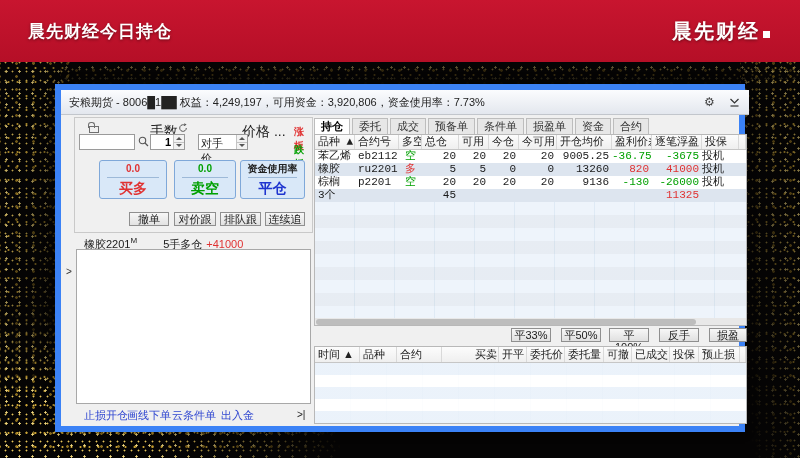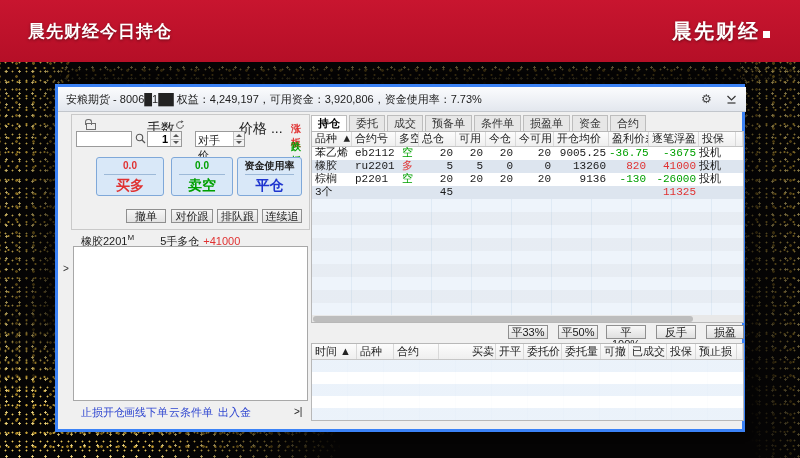--- a/index.html
+++ b/index.html
@@ -37,21 +37,21 @@
     display:flex; align-items:center; justify-content:space-between; }
   .banner-left { color:#fff; font-size:17px; font-weight:bold; margin-left:28px;
     text-shadow:0 1px 3px rgba(0,0,0,.45); letter-spacing:1px; }
   .banner-right { display:flex; align-items:baseline; margin-right:30px;
     color:#fff; font-size:20px; font-weight:bold; text-shadow:0 1px 3px rgba(0,0,0,.45);
     letter-spacing:2px; }
   .brand-dot { width:7px; height:7px; background:#fff; display:inline-block; margin-left:3px; }
 
   
   .window { position:absolute; left:55px; top:84px; width:690px; height:348px;
-    background:#f0f0f0; border:3px solid #3b82f6; z-index:3;
+    background:#f0f0f0; border:6px solid #3b82f6; z-index:3;
     box-shadow:0 0 8px rgba(0,0,0,.6); font-size:11px; color:#1a1a1a; }
   .titlebar { position:absolute; left:0; top:0; width:688px; height:25px;
     background:linear-gradient(180deg,#fbfcfe,#e3e7ee);
     border-bottom:1px solid #c2c6cc; display:flex; align-items:center; }
   .title-text { margin-left:8px; font-size:11px; color:#222; white-space:nowrap; }
   .title-icons { margin-left:auto; margin-right:8px; display:flex; gap:12px; align-items:center; }
   .tico { width:13px; height:12px; display:flex; align-items:center; justify-content:center; cursor:default; }
 
   
   .orderbox { position:absolute; left:13px; top:27px; width:239px; height:116px;

